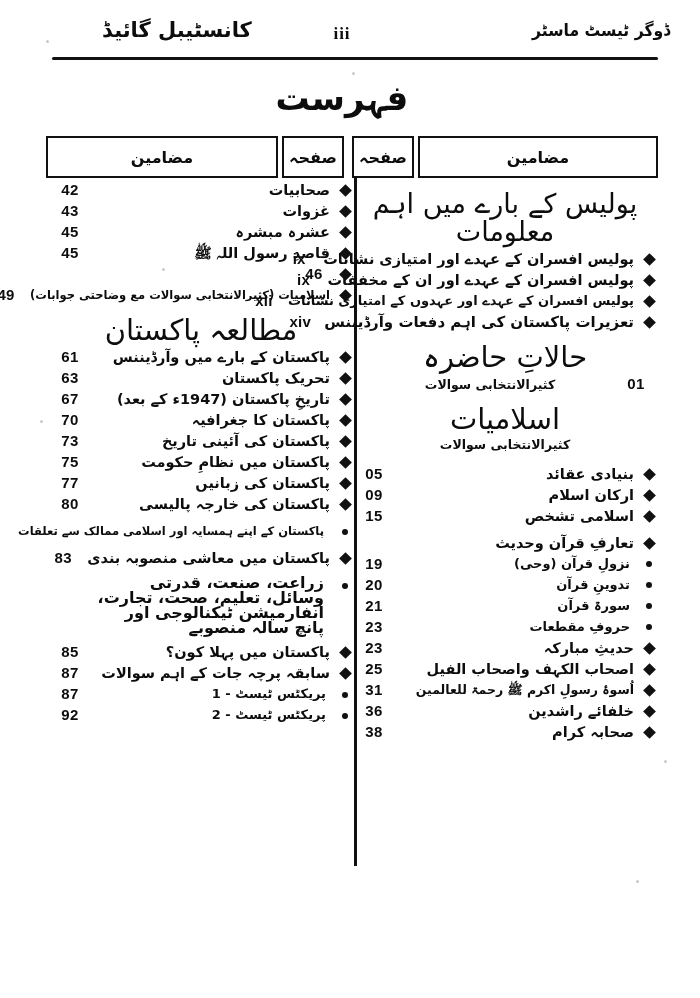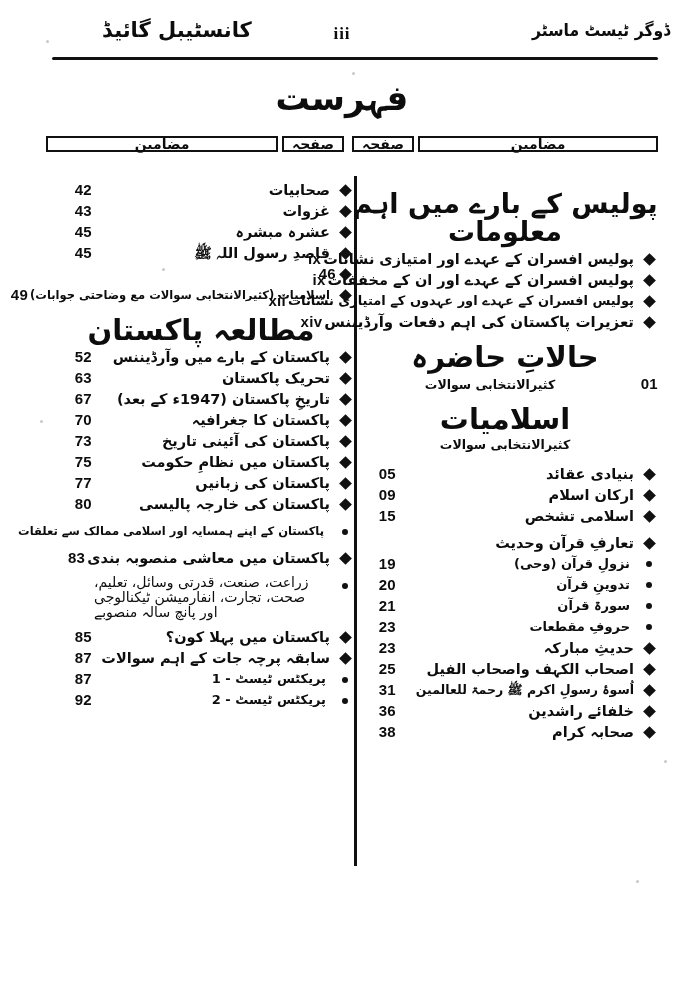--- a/index.html
+++ b/index.html
@@ -64,25 +64,25 @@
   }
 
   
   .headrow{
     position:absolute;
     top:136px;left:46px;right:42px;
     height:34px;
   }
   .hbox{
     position:absolute;
-    top:0;height:16px;
+    top:0;height:42px;
     border:2.5px solid #111;
     box-sizing:border-box;
     display:flex;align-items:center;justify-content:center;
-    font-size:14px;font-weight:700;
+    font-size:16px;font-weight:700;
     background:#fff;
   }
   
   .hbox.r-sub{right:0;width:240px;}
   .hbox.r-pg {right:244px;width:62px;}
   
   .hbox.l-sub{left:0;width:232px;}
   .hbox.l-pg {left:236px;width:62px;}
 
   
@@ -108,21 +108,21 @@
     display:flex;
     align-items:flex-start;
     justify-content:flex-start;
     min-height:20px;
     margin-bottom:1px;
   }
   .pg{
     width:44px;
     flex:0 0 44px;
     order:3;
-    text-align:right;
+    text-align:center;
     font-family:"Liberation Sans","DejaVu Sans",sans-serif;
     font-size:15px;
     font-weight:700;
     line-height:20px;
     letter-spacing:.3px;
   }
   .txt{
     flex:1 1 auto;
     order:2;
     text-align:right;
@@ -159,33 +159,33 @@
   .row.sub .bul{flex:0 0 18px;}
 
   
   .row.note .txt{
     font-size:11.5px;
     font-weight:700;
     white-space:nowrap;
     padding-right:12px;
   }
   .row.note2 .txt{
-    font-size:14px;
-    font-weight:400;
+    font-size:16px;
+    font-weight:700;
     line-height:15px;
     white-space:normal;
-    text-align:left;
+    text-align:right;
     padding-right:12px;
   }
 
   
   .sec{
     text-align:center;
     font-size:29px;
-    font-weight:700;
+    font-weight:400;
     letter-spacing:-1px;
     margin:10px 0 2px 0;
     line-height:1.05;
   }
   .sec.small{font-size:27px;}
   .subsec{
     text-align:center;
     font-size:12.5px;
     font-weight:700;
     margin-bottom:2px;
@@ -371,21 +371,21 @@
       <span class="bul"><i class="dia"></i></span>
       <span class="txt" style="font-size:11.5px">اسلامیات (کثیرالانتخابی سوالات مع وضاحتی جوابات)</span>
       <span class="pg">49</span>
     </div>
 
     <div class="sec">مطالعہ پاکستان</div>
 
     <div class="row">
       <span class="bul"><i class="dia"></i></span>
       <span class="txt">پاکستان کے بارے میں وآرڈیننس</span>
-      <span class="pg">52</span>
+      <span class="pg">61</span>
     </div>
     <div class="row">
       <span class="bul"><i class="dia"></i></span>
       <span class="txt">تحریک پاکستان</span>
       <span class="pg">63</span>
     </div>
     <div class="row">
       <span class="bul"><i class="dia"></i></span>
       <span class="txt">تاریخِ پاکستان (1947ء کے بعد)</span>
       <span class="pg">67</span>

